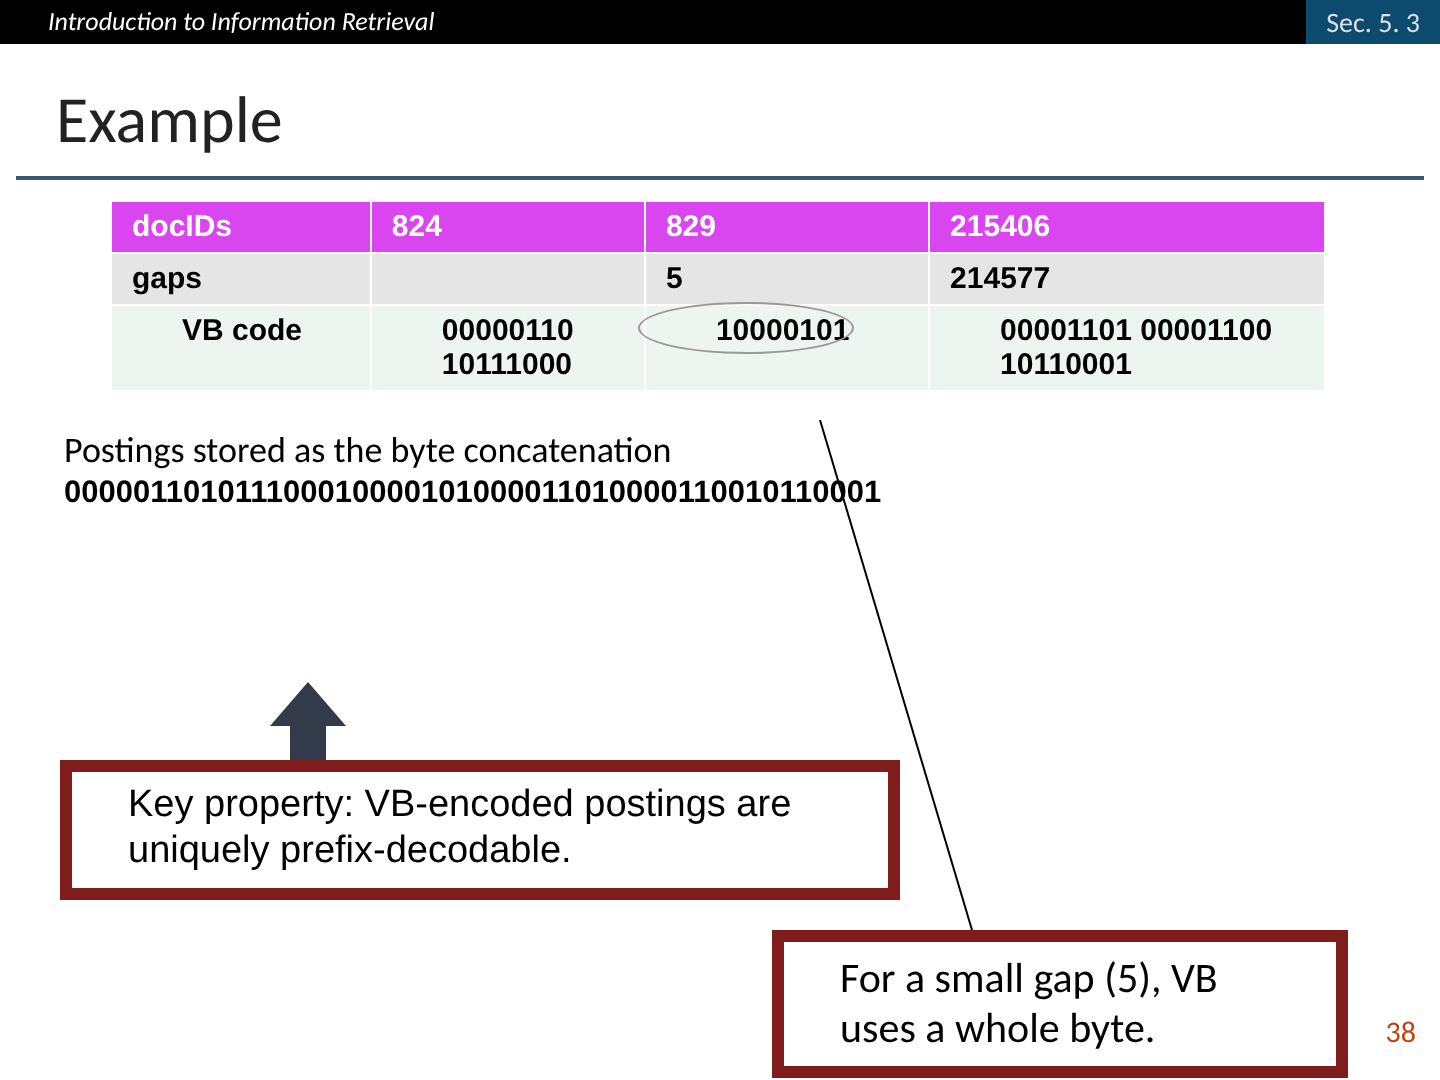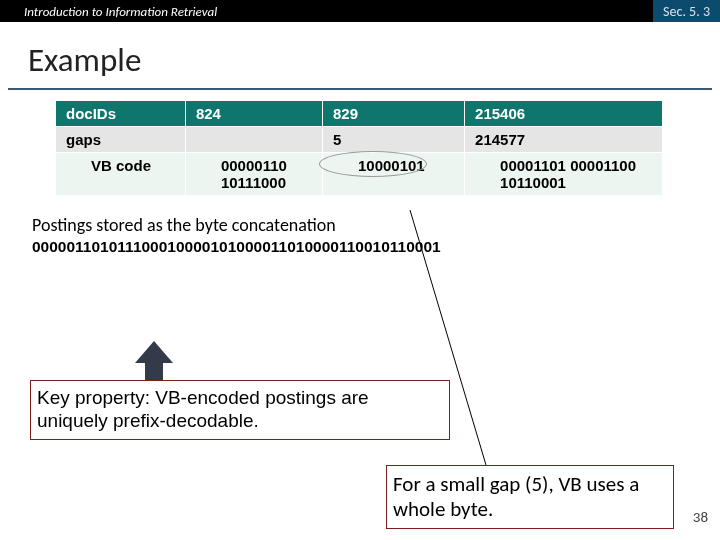--- a/index.html
+++ b/index.html
@@ -5,35 +5,35 @@
   * { margin: 0; padding: 0; box-sizing: border-box; }
   html, body { width: 720px; height: 540px; font-family: Calibri, Arial, sans-serif; background: #fff; overflow: hidden; }
   .slide { width: 720px; height: 540px; position: relative; }
   .topbar { background: #000; color: #fff; height: 22px; display: flex; align-items: center; font-style: italic; font-size: 13px; }
   .topbar-left { flex: 1; padding-left: 24px; }
   .topbar-right { background: #0c4a6e; color: #d9e1ea; font-style: normal; font-size: 14px; height: 22px; padding: 0 10px; display: flex; align-items: center; }
   .title { font-size: 33px; font-weight: 400; color: #222; padding: 18px 0 8px 28px; }
   .hr { border-bottom: 2px solid #3b5876; margin: 0 8px 10px 8px; }
   .tbl { border-collapse: collapse; margin-left: 55px; width: 608px; }
   .tbl td, .tbl th { border: 1px solid #fff; font-size: 15px; font-weight: bold; text-align: left; padding: 4px 10px; vertical-align: top; font-family: Arial, sans-serif; }
-  .hrow td { background: #0f766e; color: #fff; }
+  .hrow td { background: #d946ef; color: #fff; }
   .grow td { background: #e5e5e5; color: #000; }
   .vrow td { background: #ecf5ef; color: #000; padding-left: 35px; }
   .col0 { width: 128px; }
   .col1 { width: 135px; }
   .col2 { width: 140px; }
   .col3 { width: 195px; }
   .vcell { position: relative; }
   .circle { position: absolute; border: 1px solid #999; border-radius: 50%; }
   .sentence { font-size: 18px; margin: 8px 16px 2px 32px; }
   .bytestring { font-family: Arial, sans-serif; font-size: 15.5px; font-weight: bold; margin-left: 32px; letter-spacing: 0; }
-  .box { border: 1px solid #7f1d1d; background: #fff; position: absolute; font-size: 21px; padding: 6px 6px; line-height: 1.2; }
+  .box { border: 6px solid #7f1d1d; background: #fff; position: absolute; font-size: 21px; padding: 6px 28px; line-height: 1.2; }
   .box1 { left: 30px; top: 380px; width: 420px; font-family: Verdana, Arial, sans-serif; font-size: 19px; }
   .box2 { left: 386px; top: 465px; width: 288px; }
-  .pagenum { position: absolute; right: 12px; bottom: 14px; font-size: 15px; color: #404040; }
+  .pagenum { position: absolute; right: 12px; bottom: 14px; font-size: 15px; color: #c2410c; }
   .arrow-up { position: absolute; left: 135px; top: 341px; width: 38px; height: 40px; }
   .arrow-up .head { width: 0; height: 0; border-left: 19px solid transparent; border-right: 19px solid transparent; border-bottom: 22px solid #333b4a; margin: 0 auto; }
   .arrow-up .shaft { width: 18px; height: 20px; background: #333b4a; margin: 0 auto; }
   svg.connector { position: absolute; top: 0; left: 0; width: 720px; height: 540px; pointer-events: none; }
 </style>
 </head>
 <body>
 
 <div class="slide">
 

